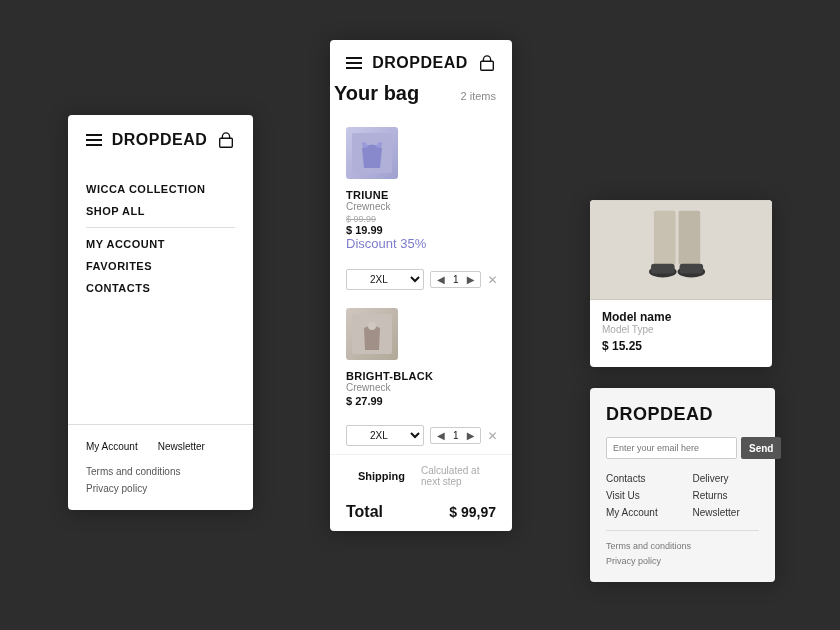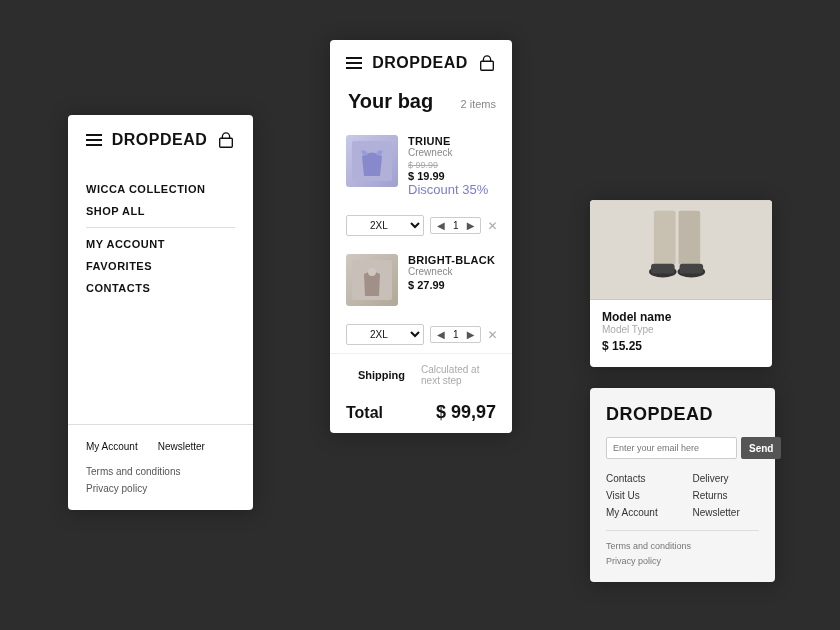--- a/index.html
+++ b/index.html
@@ -144,40 +144,40 @@
       font-size: 16px;
       font-weight: 900;
       letter-spacing: 0.5px;
       color: #111;
     }
 
     .bag-title-row {
       display: flex;
       align-items: baseline;
       justify-content: space-between;
-      padding: 0 16px 12px 18px;
-      margin-top: 8px;
+      padding: 0 16px 12px 4px;
     }
 
     .bag-title {
       font-size: 20px;
       font-weight: 700;
       color: #111;
     }
 
     .bag-count {
       font-size: 11px;
       color: #888;
     }
 
     .bag-item {
       display: flex;
       align-items: flex-start;
       padding: 10px 16px;
       gap: 10px;
+      flex-direction: column;
     }
 
     .item-img {
       width: 52px;
       height: 52px;
       background: #e8e8f0;
       border-radius: 3px;
       flex-shrink: 0;
       overflow: hidden;
       display: flex;
@@ -331,21 +331,21 @@
       padding: 10px 16px;
     }
 
     .total-label {
       font-size: 16px;
       font-weight: 700;
       color: #111;
     }
 
     .total-value {
-      font-size: 18px;
+      font-size: 14px;
       font-weight: 600;
       color: #111;
     }
 
     .checkout-btn {
       margin: 4px 16px 16px 16px;
       background: #111;
       color: #fff;
       border: none;
       padding: 12px;

